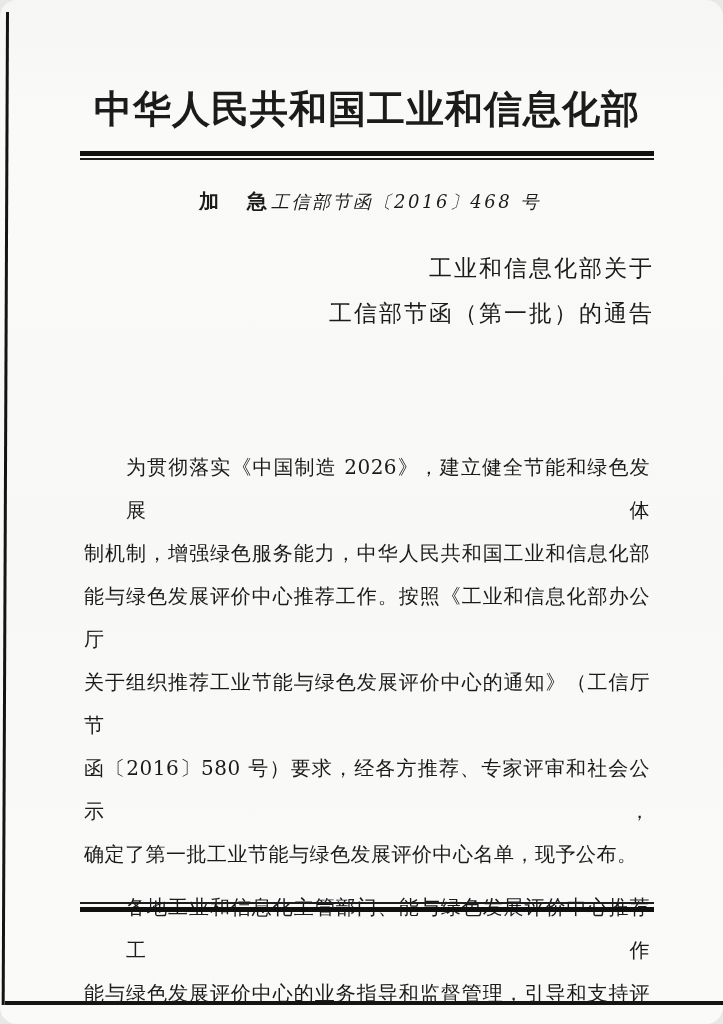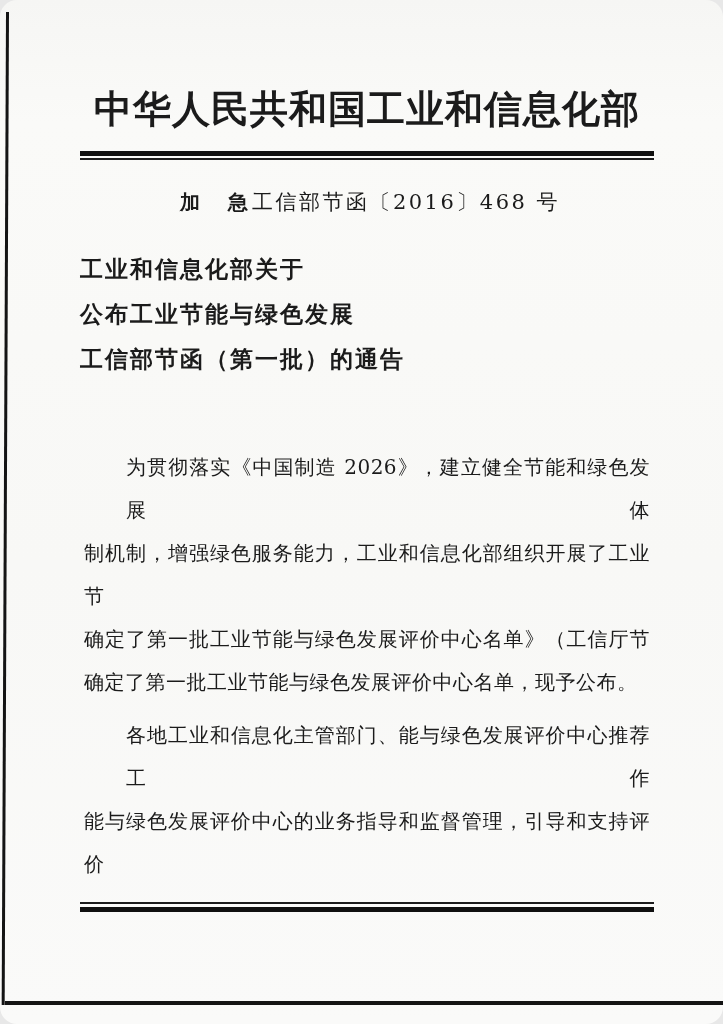--- a/index.html
+++ b/index.html
@@ -29,25 +29,25 @@
   }
   .header-rule { position:absolute; top:151px; left:0; width:100%; }
   .header-rule .thick { height:5px; background:#101010; }
   .header-rule .thin  { height:2px; background:#1c1c1c; margin-top:2px; }
 
   .meta {
     position:absolute; top:176px; left:8px; right:2px;
     display:flex; justify-content:center; align-items:baseline;margin-top:12px;
   }
   .urgency   { font-size:20px; font-weight:bold; letter-spacing:4px; }
-  .doc-number{ font-size:21px; letter-spacing:2.5px; }
+  .doc-number{ font-size:18px; letter-spacing:2.5px;font-style:italic; }
 
   .title {
     position:absolute; top:246px; left:0; width:100%;
-    text-align:left; font-size:23px; font-weight:bold;
+    text-align:right; font-size:23px; font-weight:normal;
     line-height:45px; letter-spacing:2px;
   }
 
   .body-text {
     position:absolute; top:446px; left:4px; width:566px;
     font-size:20px; line-height:43px; letter-spacing:0.5px;
   }
   .line { text-align:justify; text-align-last:justify; white-space:nowrap; }
   .line { white-space:normal; }
   .line.indent   { padding-left:42px; }
@@ -75,29 +75,30 @@
       <div class="thin"></div>
     </div>
 
     <div class="meta">
       <span class="urgency">加　急</span>
       <span class="doc-number">工信部节函〔2016〕468 号</span>
     </div>
 
     <div class="title">
       <div>工业和信息化部关于</div>
-      <div>公布工业节能与绿色发展</div>
       <div>工信部节函（第一批）的通告</div>
     </div>
 
     <div class="body-text">
       <div class="para">
         <div class="line indent">为贯彻落实《中国制造 2026》，建立健全节能和绿色发展体</div>
-        <div class="line">制机制，增强绿色服务能力，工业和信息化部组织开展了工业节</div>
-        <div class="line">确定了第一批工业节能与绿色发展评价中心名单》（工信厅节</div>
+        <div class="line">制机制，增强绿色服务能力，中华人民共和国工业和信息化部</div>
+        <div class="line">能与绿色发展评价中心推荐工作。按照《工业和信息化部办公厅</div>
+        <div class="line">关于组织推荐工业节能与绿色发展评价中心的通知》（工信厅节</div>
+        <div class="line">函〔2016〕580 号）要求，经各方推荐、专家评审和社会公示，</div>
         <div class="line para-end">确定了第一批工业节能与绿色发展评价中心名单，现予公布。</div>
       </div>
       <div class="para">
         <div class="line indent">各地工业和信息化主管部门、能与绿色发展评价中心推荐工作</div>
         <div class="line">能与绿色发展评价中心的业务指导和监督管理，引导和支持评价</div>
 
       </div>
     </div>
 
     <div class="footer-rule">

